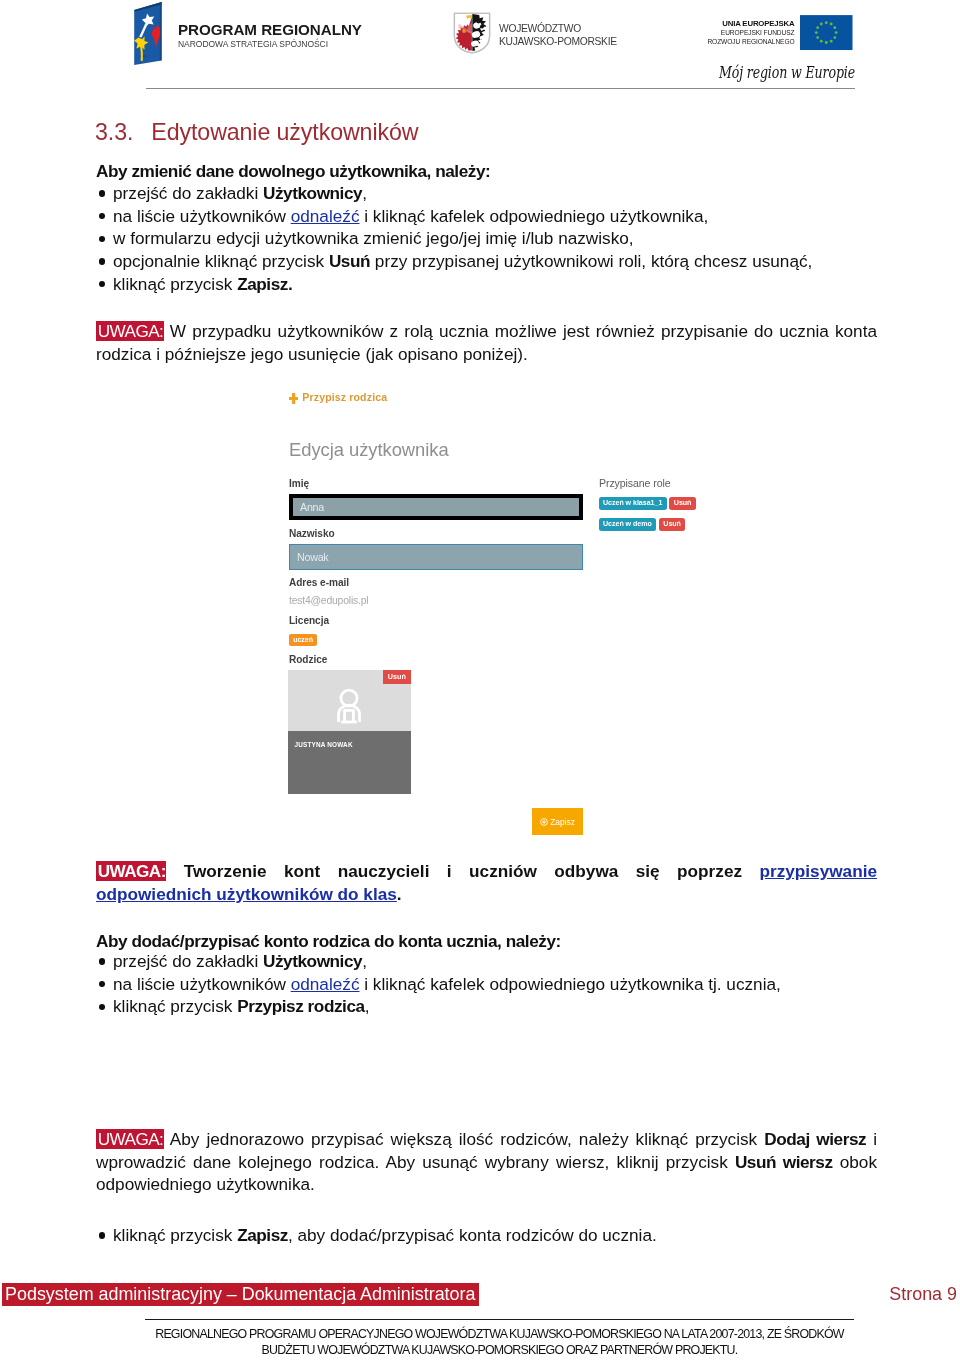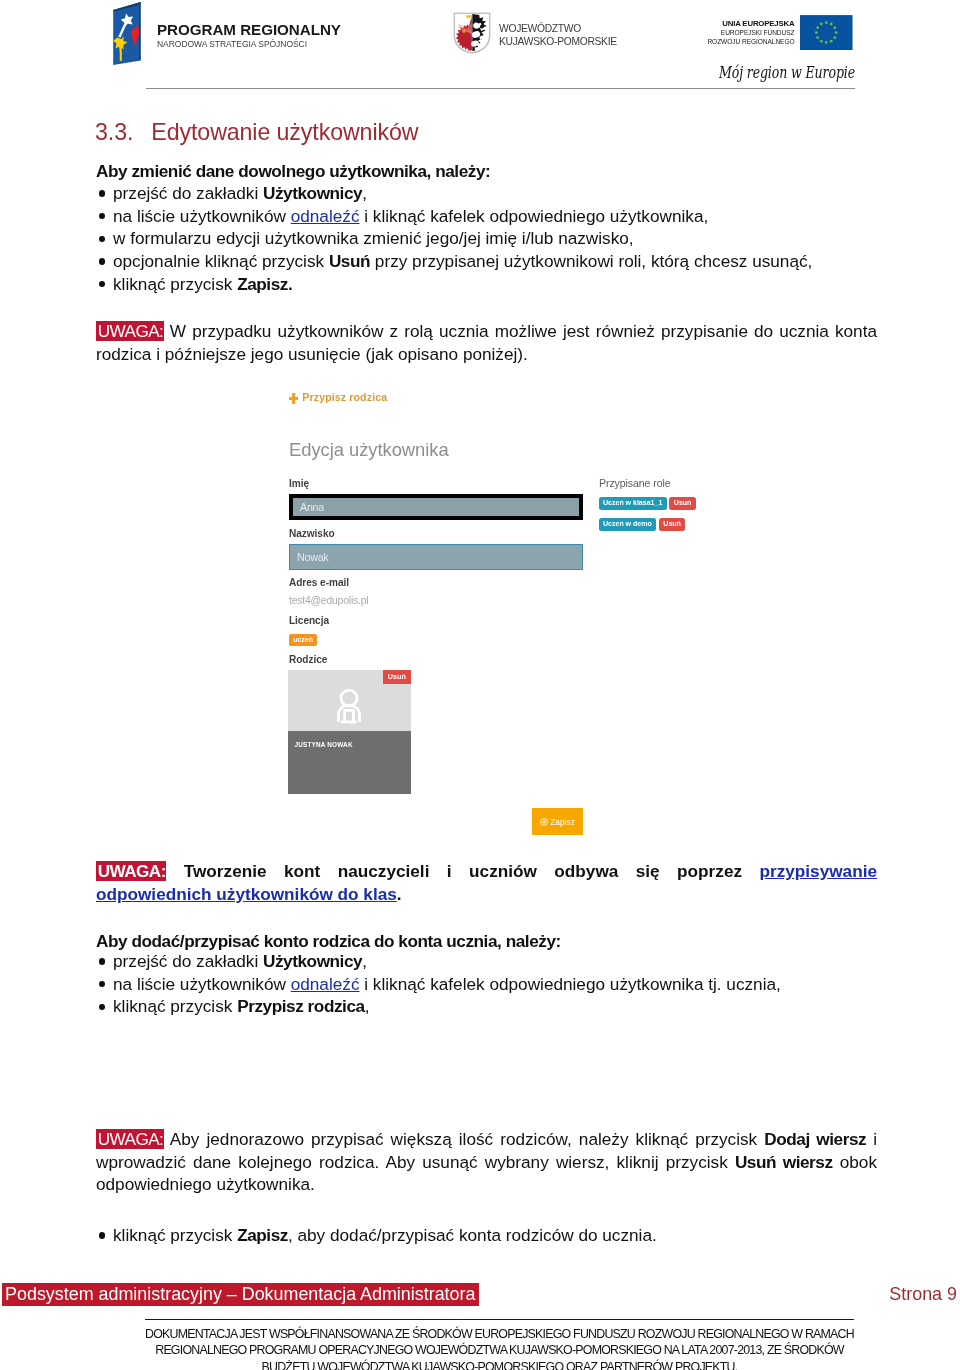--- a/index.html
+++ b/index.html
@@ -4,21 +4,21 @@
 <title>Podsystem administracyjny</title>
 <style>
   html,body{margin:0;padding:0;}
   body{width:960px;height:1370px;background:#ffffff;
        font-family:"Liberation Sans",sans-serif;color:#111;
        -webkit-font-smoothing:antialiased;overflow:hidden;position:relative;}
   .page{position:absolute;inset:0;}
 
   
   .hdr{position:absolute;left:0;top:0;width:960px;height:100px;}
-  .logo-nss{position:absolute;left:111px;top:2px;display:flex;align-items:flex-start;}
+  .logo-nss{position:absolute;left:132px;top:2px;display:flex;align-items:flex-start;}
   .nss-flag{width:34px;height:66px;display:block;margin-left:-2px;margin-top:-2px;}
   .nss-text{margin-left:14px;padding-top:19.5px;}
   .nss-t1{font-family:"Liberation Sans",sans-serif;font-weight:bold;font-size:15.2px;
           letter-spacing:-0.05px;color:#1a1a1a;line-height:16px;}
   .nss-t2{font-family:"Liberation Sans",sans-serif;font-size:8.5px;letter-spacing:-0.04px;
           color:#3d3d3d;line-height:11px;margin-top:1px;}
 
   .logo-woj{position:absolute;left:453px;top:12px;display:flex;align-items:flex-start;}
   .woj-shield{width:38px;height:42px;display:block;}
   .woj-text{margin-left:8px;padding-top:9.6px;font-family:"Liberation Sans",sans-serif;
@@ -334,19 +334,18 @@
     <ul class="bl bl-final" id="final-bullet">
         <li><span>kliknąć przycisk </span><span class="b">Zapisz</span><span>, aby dodać/przypisać konta rodziców do ucznia.</span></li>
       </ul>
   </div>
 
   <div class="ftr">
     <div class="ftr-banner">Podsystem administracyjny – Dokumentacja Administratora</div>
     <div class="ftr-page">Strona 9</div>
     <div class="ftr-rule"></div>
     <div class="ftr-disc" id="ftr-disc">
-        <div>DOKUMENTACJA JEST WSPÓŁFINANSOWANA ZE ŚRODKÓW EUROPEJSKIEGO FUNDUSZU ROZWOJU REGIONALNEGO W RAMACH</div>
         <div>REGIONALNEGO  PROGRAMU OPERACYJNEGO WOJEWÓDZTWA KUJAWSKO-POMORSKIEGO NA LATA 2007-2013, ZE ŚRODKÓW</div>
         <div>BUDŻETU WOJEWÓDZTWA KUJAWSKO-POMORSKIEGO ORAZ PARTNERÓW PROJEKTU.</div>
       </div>
   </div>
 
 </div>
 
 </body></html>

